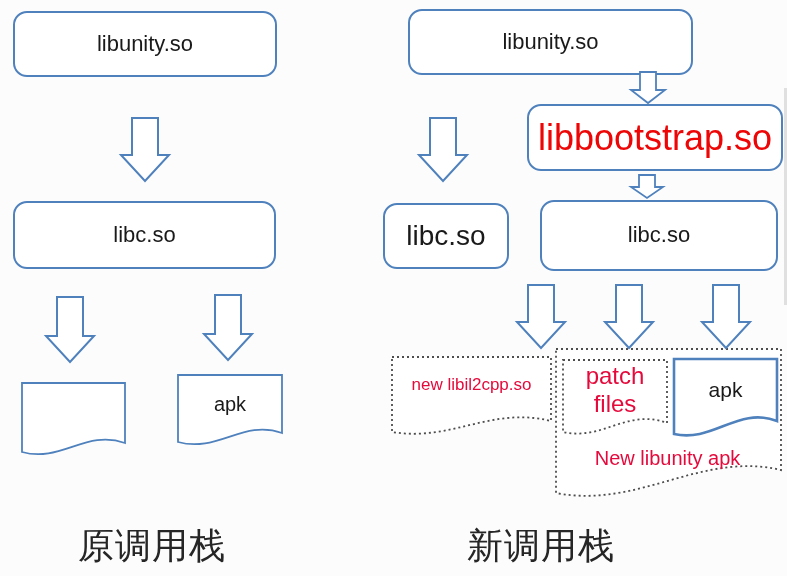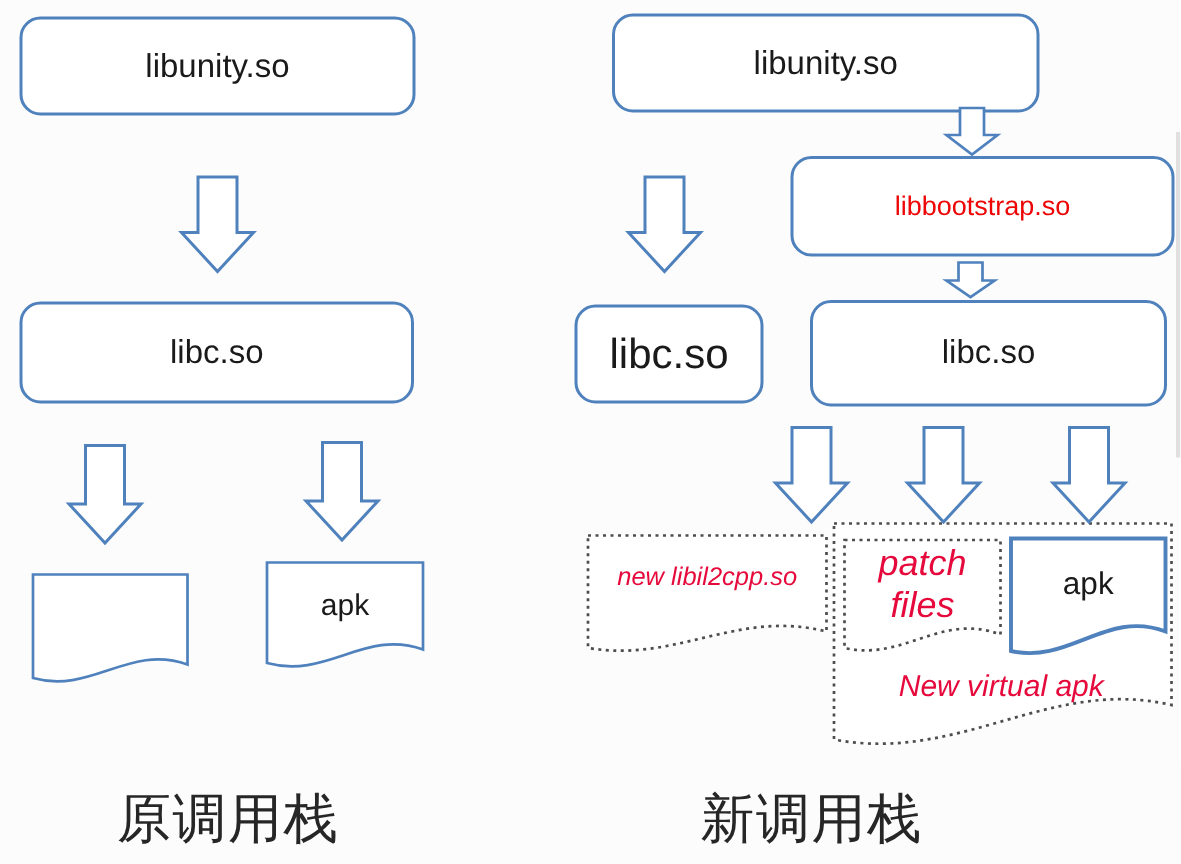--- a/index.html
+++ b/index.html
@@ -11,33 +11,33 @@
   .layer{position:absolute;left:0;top:0;pointer-events:none;}
   
   .node{
     position:absolute;box-sizing:border-box;
     border:2px solid var(--outline,#4f81bd);
     border-radius:14px;background:#fff;
     display:flex;align-items:center;justify-content:center;
     color:var(--text,#1a1a1a);font-size:22px;line-height:1.1;
   }
   .node.small-font{font-size:28px;}
-  .node.red-text{color:var(--red,#ee0505);font-size:18px;}
+  .node.red-text{color:var(--red,#ee0505);font-size:36px;}
   
   svg .arrow{fill:#fff;stroke:var(--outline,#4f81bd);stroke-width:2;stroke-linejoin:miter;}
   svg .arrow.thin{stroke-width:1.8;}
   svg .doc{fill:#fff;stroke:var(--outline,#4f81bd);stroke-width:1.8;}
   svg .doc.thick{stroke-width:2.6;stroke:var(--outline,#4f81bd);}
   svg .doc.dotted{fill:#fff;stroke:var(--dotted,#4d4d4d);stroke-width:1.8;stroke-dasharray:2 3;}
   
   .doclabel{
     position:absolute;display:flex;align-items:center;justify-content:center;
     text-align:center;color:var(--text,#1a1a1a);
   }
-  .doclabel.redlbl{color:var(--redlabel,#e60a3c);font-style:italic;}
+  .doclabel.redlbl{color:var(--redlabel,#e60a3c);}
   
   .caption{
     position:absolute;width:230px;text-align:center;
     font-family:"Liberation Serif","DejaVu Serif",serif;
     font-size:36px;color:var(--caption,#262626);letter-spacing:1px;
   }
   .edge-artifact{
     position:absolute;right:0;width:3px;background:var(--artifact,#c8c8c8);opacity:.55;
   }
 </style>
@@ -86,19 +86,19 @@
 
     <polygon class="arrow thin" points="640,72 656,72 656,90 665,90 648,103 631,90 640,90"></polygon>
     <polygon class="arrow thin" points="639,175 655,175 655,187 663,187 647,198 631,187 639,187"></polygon>
   </svg>
 
   <div class="doclabel" style="left:178px;top:388px;width:104px;height:32px;font-size:20px">apk</div>
 
   <div class="doclabel redlbl" style="left:396px;top:373px;width:151px;height:24px;font-size:17px">new libil2cpp.so</div>
   <div class="doclabel redlbl" style="left:565px;top:377px;width:100px;height:26px;font-size:24px">patch files</div>
   <div class="doclabel" style="left:676px;top:377px;width:99px;height:26px;font-size:21px">apk</div>
-  <div class="doclabel redlbl" style="left:580px;top:445px;width:175px;height:26px;font-size:20px">New virtual apk</div>
+  <div class="doclabel redlbl" style="left:580px;top:445px;width:175px;height:26px;font-size:20px">New libunity apk</div>
 
   <div class="caption" style="left:37px;top:522px">原调用栈</div>
   <div class="caption" style="left:426px;top:522px">新调用栈</div>
 
   <div class="edge-artifact" style="top:88px;height:217px"></div>
 </div>
 
 </body></html>

